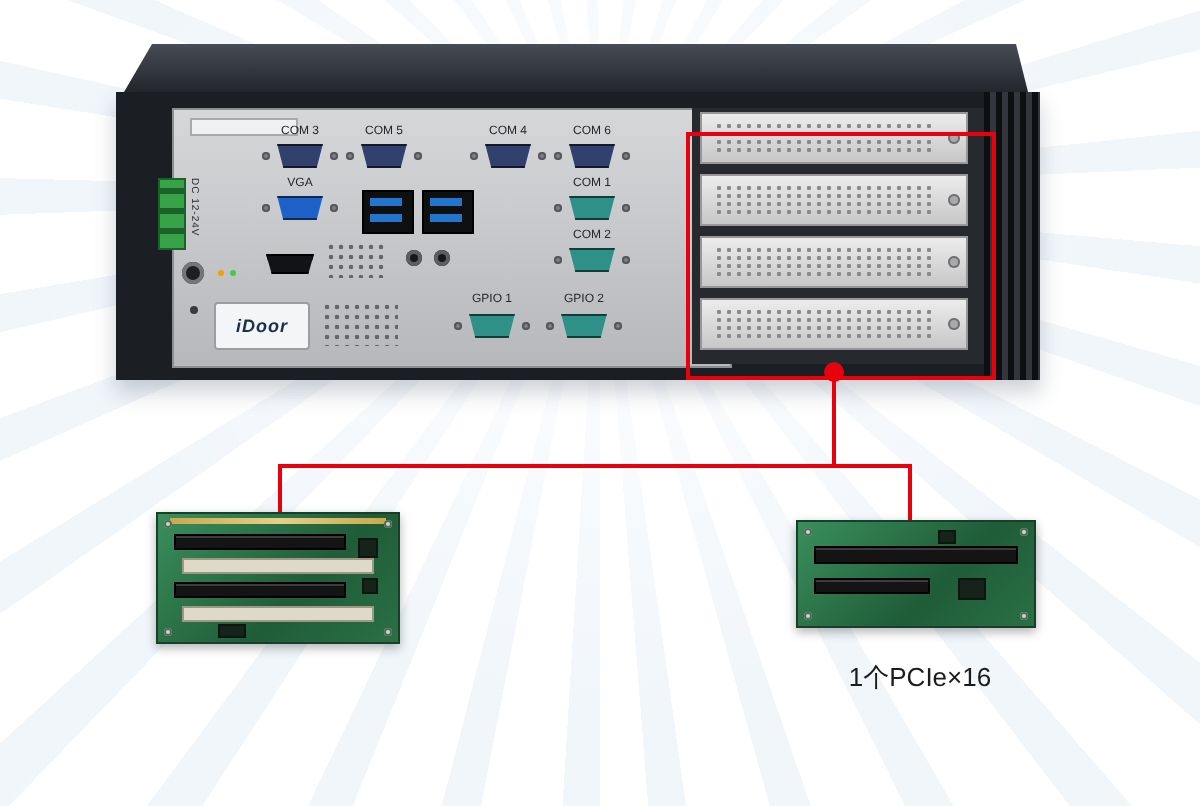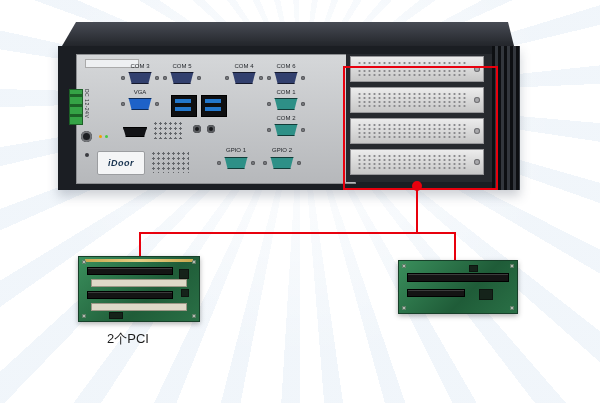--- a/index.html
+++ b/index.html
@@ -13,21 +13,21 @@
   .rays-soft{position:absolute;inset:0;
         background:radial-gradient(ellipse at 50% 30%, rgba(255,255,255,.95) 0%, rgba(255,255,255,0) 60%);}
 
   
   .chassis{position:absolute;left:58px;top:22px;width:462px;height:168px;}
   .chassis-top{position:absolute;left:4px;top:0;width:452px;height:24px;
         background:linear-gradient(180deg,#474b54,#23262b);
         clip-path:polygon(14px 0, calc(100% - 6px) 0, 100% 100%, 0 100%);}
   .chassis-body{position:absolute;left:0;top:24px;width:462px;height:144px;
         background:#1b1e23;box-shadow:0 6px 10px rgba(60,70,90,.25);}
-  .front-panel{position:absolute;left:18px;top:8px;width:278px;height:128px;
+  .front-panel{position:absolute;left:28px;top:8px;width:278px;height:128px;
         background:linear-gradient(180deg,#d5d7d9,#b6b8bb);border:1px solid #8d8f92;}
   .model-strip{position:absolute;left:8px;top:4px;width:52px;height:7px;background:#eef0f2;border:1px solid #aaa;}
   
   .plabel{position:absolute;font-size:6px;line-height:7px;color:#23262b;width:38px;text-align:center;}
   .db9{position:absolute;width:38px;height:14px;}
   .db9 .trap{position:absolute;left:6px;right:6px;top:1px;bottom:1px;background:#32406e;border:1px solid #14182b;
         clip-path:polygon(6% 0,94% 0,82% 100%,18% 100%);}
   .db9.teal .trap{background:#2e9087;border-color:#123c38;}
   .db9.blue .trap{background:#1e62c8;border-color:#0c2a58;}
   .db9::before,.db9::after{content:"";position:absolute;top:5px;width:4px;height:4px;border-radius:50%;background:#7e8084;box-shadow:inset 0 0 0 1px #55575a;}
@@ -186,17 +186,17 @@
     <div class="slot-black" style="left:8px;top:28px;width:56px;"></div>
     <div class="chip" style="left:80px;top:28px;width:12px;height:9px;"></div>
     <div class="chip" style="left:70px;top:4px;width:7px;height:5px;"></div>
     <div class="hole" style="left:3px;top:3px;"></div>
     <div class="hole" style="right:3px;top:3px;"></div>
     <div class="hole" style="left:3px;bottom:3px;"></div>
     <div class="hole" style="right:3px;bottom:3px;"></div>
   </div>
 
   <div class="caption" style="left:58px;top:328px;">
-    <div>2个PCI</div>
   </div>
   <div class="caption" style="left:390px;top:328px;">
+    <div>1个PCIe×16</div>
   </div>
 </div>
 
 </body></html>

